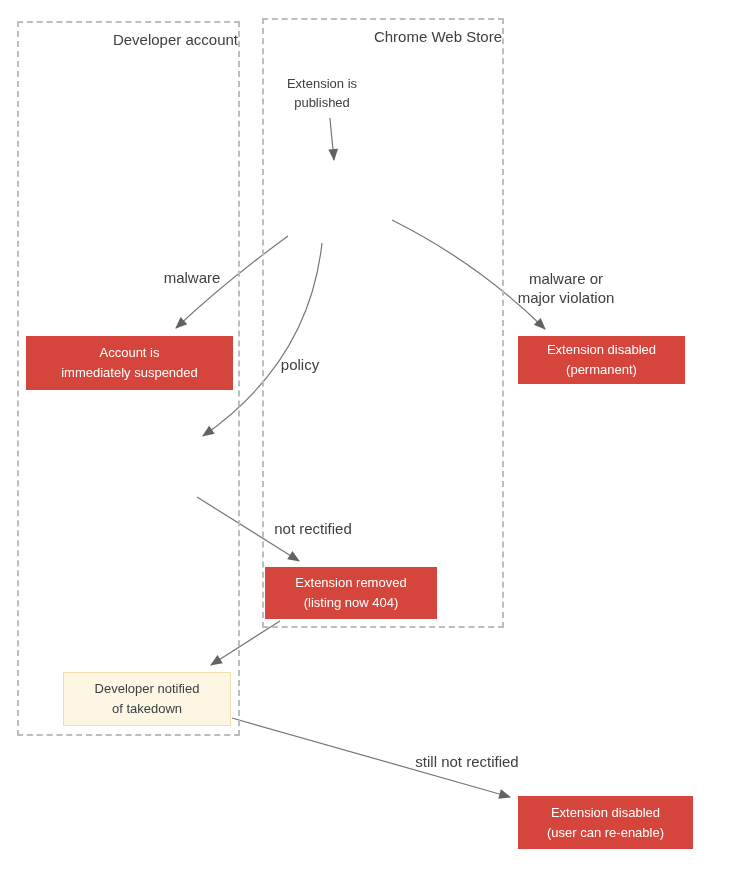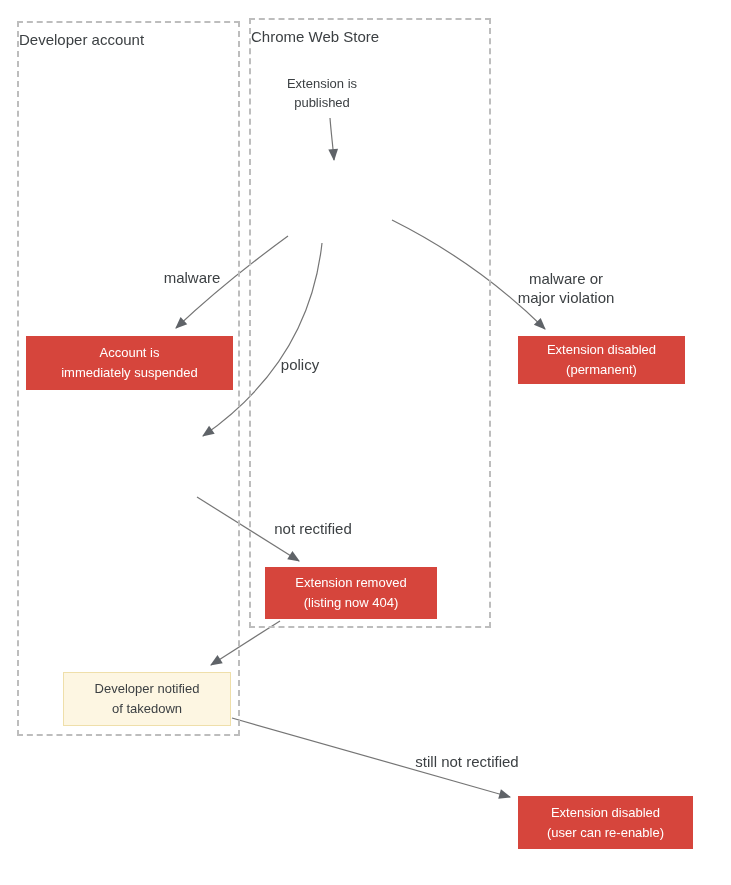--- a/index.html
+++ b/index.html
@@ -13,28 +13,28 @@
   }
   
   .lane{
     position:absolute;
     border:2px dashed #bdbdbd;
     box-sizing:border-box;
     background:transparent;
   }
   .lane-title{
     display:block;
-    text-align:left;
+    text-align:right;
     margin-top:8px;
     font-size:15px;
     color:#3c4043;
     white-space:pre-line;
   }
   #lane-dev{left:17px;top:21px;width:223px;height:715px;}
-  #lane-cws{left:249px;top:18px;width:242px;height:610px;}
+  #lane-cws{left:262px;top:18px;width:242px;height:610px;}
   #lane-chrome{left:506px;top:19px;width:198px;height:842px;}
 
   
   .node{
     position:absolute;
     display:flex;align-items:center;justify-content:center;
     text-align:center;
     white-space:pre-line;
     font-size:13px;
     line-height:20px;

